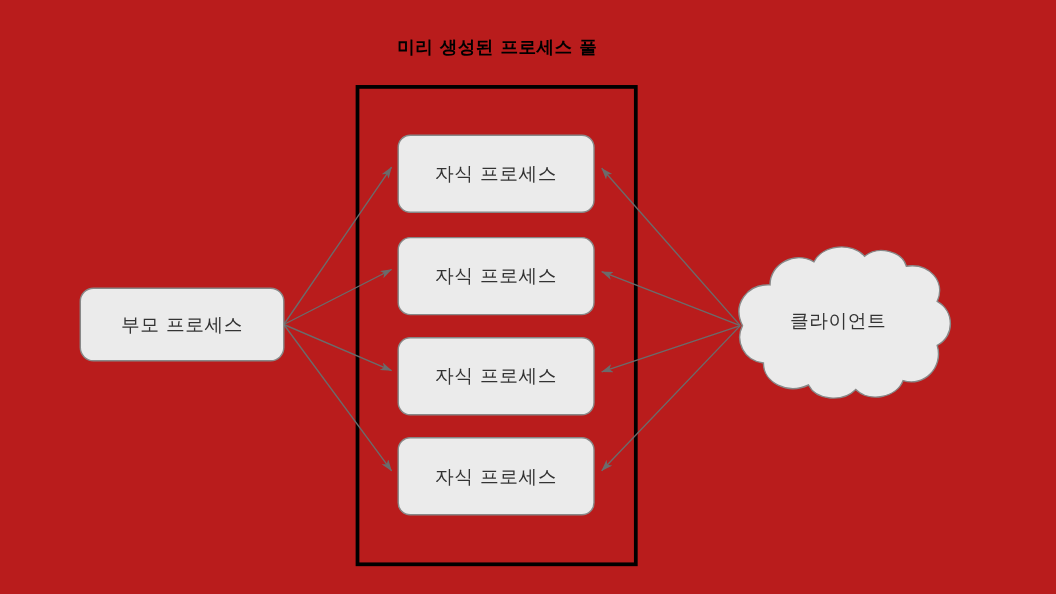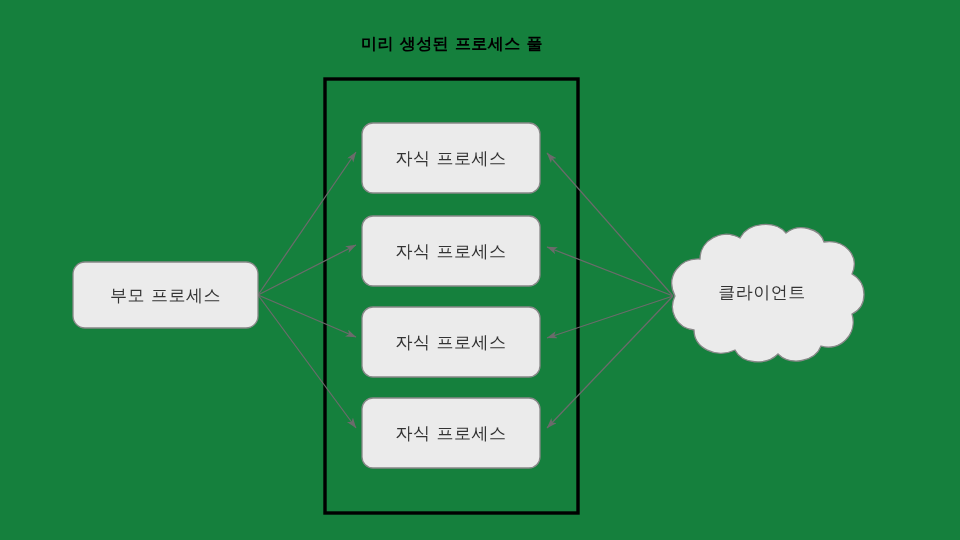--- a/index.html
+++ b/index.html
@@ -8,21 +8,21 @@
     padding: 0;
     background: #ffffff;
   }
   body {
     font-family: "DejaVu Sans", "Liberation Sans", sans-serif;
   }
   #canvas {
     position: relative;
     width: 960px;
     height: 540px;
-    background: #15803d;
+    background: #b91c1c;
     overflow: hidden;
   }
   #diagram-svg {
     position: absolute;
     left: 0;
     top: 0;
     width: 960px;
     height: 540px;
   }
   .node-label {

